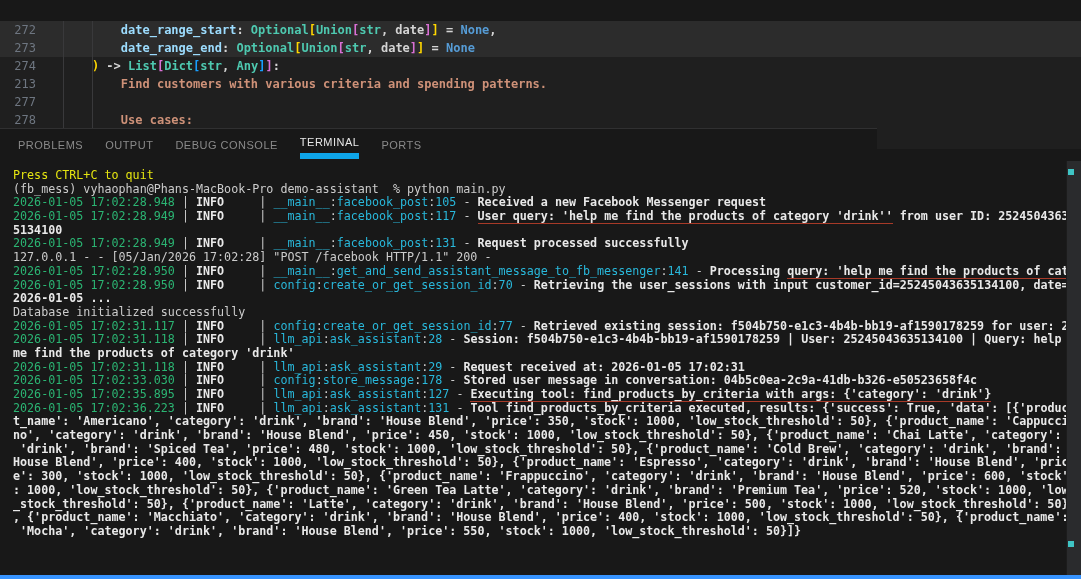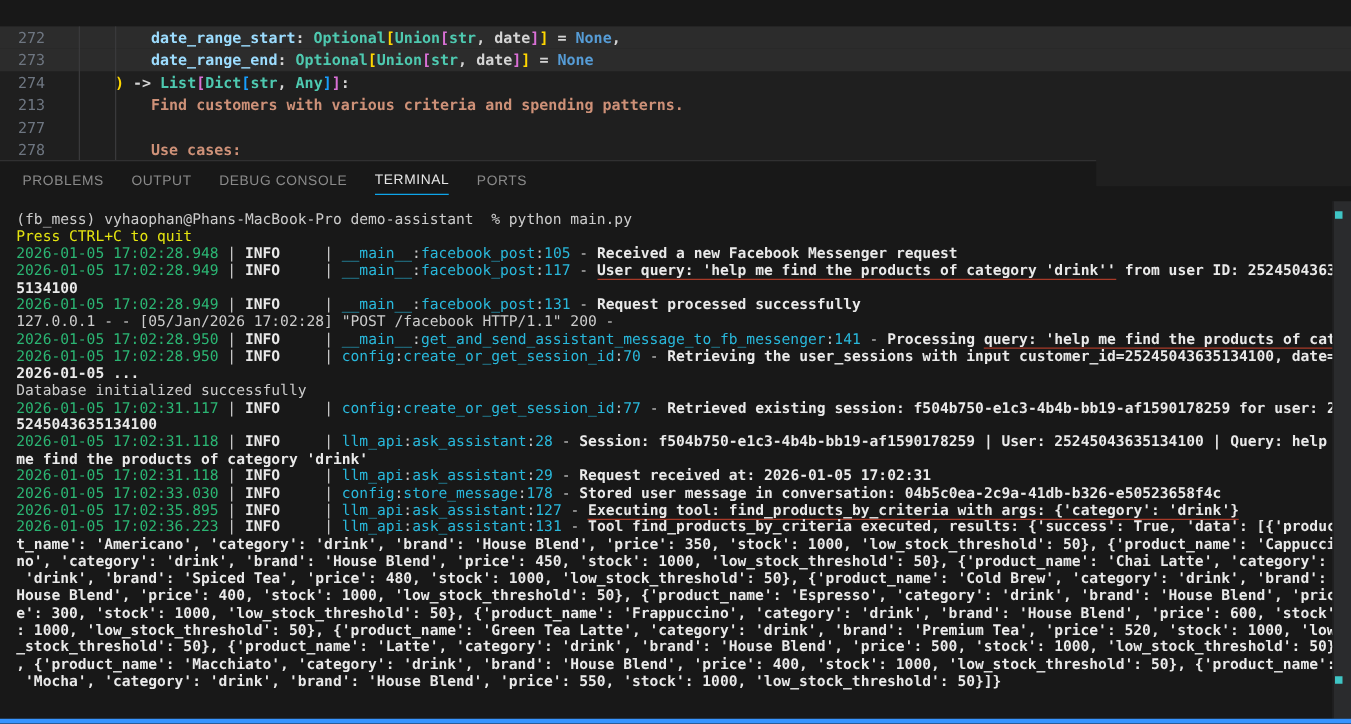--- a/index.html
+++ b/index.html
@@ -16,21 +16,21 @@
   .code{margin-left:27px;font-weight:bold;}
   .tk-w{color:#d4d4d4}.tk-param{color:#9CDCFE}.tk-type{color:#4EC9B0}
   .tk-none{color:#569CD6}.tk-gold{color:#FFD700}.tk-pink{color:#DA70D6}
   .tk-blue{color:#179FFF}.tk-str{color:#CE9178}
 
   
   #panel-tabs{position:absolute;left:0;top:128px;width:877px;height:33px;background:#181818;
       border-top:1px solid #303031;display:flex;align-items:center;column-gap:22px;padding-left:18px;
       font-family:"Liberation Sans",sans-serif;font-size:11px;letter-spacing:.5px;color:#8a8a8a;box-sizing:border-box;}
   .ptab{cursor:pointer;padding:4px 0 5px 0;}
-  .ptab.active{color:#e7e7e7;border-bottom:1px solid #0ea5e9;}
+  .ptab.active{color:#e7e7e7;border-bottom:6px solid #0ea5e9;}
 
   
   #terminal{position:absolute;left:0;top:161px;width:1081px;height:414px;background:#181818;
       overflow:hidden;padding:8px 0 0 13px;box-sizing:border-box;}
   .trow{height:13.7px;line-height:13.7px;font-size:11.7px;white-space:pre;color:#cccccc;}
   .sg-p{color:#cccccc}
   .sg-b{color:#e9e9e9;font-weight:bold}
   .sg-ts{color:#2bb573}
   .sg-c{color:#29b8db}
   .sg-y{color:#e5e510}
@@ -67,33 +67,32 @@
   <div id="panel-tabs">
     <div class="ptab">PROBLEMS</div>
     <div class="ptab">OUTPUT</div>
     <div class="ptab">DEBUG CONSOLE</div>
     <div class="ptab active">TERMINAL</div>
     <div class="ptab">PORTS</div>
   </div>
 
   <div id="terminal">
     <div id="term-rows">
+        <div class="trow"><span class="sg-y">Press CTRL+C to quit</span></div>
         <div class="trow"><span class="sg-p">(fb_mess) vyhaophan@Phans-MacBook-Pro demo-assistant  % python main.py</span></div>
-        <div class="trow"><span class="sg-y">Press CTRL+C to quit</span></div>
         <div class="trow"><span class="sg-ts">2026-01-05 17:02:28.948</span><span class="sg-p"> | </span><span class="sg-b">INFO</span><span class="sg-p">     | </span><span class="sg-c">__main__</span><span class="sg-p">:</span><span class="sg-c">facebook_post</span><span class="sg-p">:</span><span class="sg-c">105</span><span class="sg-p"> - </span><span class="sg-b">Received a new Facebook Messenger request</span></div>
         <div class="trow"><span class="sg-ts">2026-01-05 17:02:28.949</span><span class="sg-p"> | </span><span class="sg-b">INFO</span><span class="sg-p">     | </span><span class="sg-c">__main__</span><span class="sg-p">:</span><span class="sg-c">facebook_post</span><span class="sg-p">:</span><span class="sg-c">117</span><span class="sg-p"> - </span><span class="sg-u">User query: 'help me find the products of category 'drink''</span><span class="sg-b"> from user ID: 2524504363</span></div>
         <div class="trow"><span class="sg-b">5134100</span></div>
         <div class="trow"><span class="sg-ts">2026-01-05 17:02:28.949</span><span class="sg-p"> | </span><span class="sg-b">INFO</span><span class="sg-p">     | </span><span class="sg-c">__main__</span><span class="sg-p">:</span><span class="sg-c">facebook_post</span><span class="sg-p">:</span><span class="sg-c">131</span><span class="sg-p"> - </span><span class="sg-b">Request processed successfully</span></div>
         <div class="trow"><span class="sg-p">127.0.0.1 - - [05/Jan/2026 17:02:28] "POST /facebook HTTP/1.1" 200 -</span></div>
         <div class="trow"><span class="sg-ts">2026-01-05 17:02:28.950</span><span class="sg-p"> | </span><span class="sg-b">INFO</span><span class="sg-p">     | </span><span class="sg-c">__main__</span><span class="sg-p">:</span><span class="sg-c">get_and_send_assistant_message_to_fb_messenger</span><span class="sg-p">:</span><span class="sg-c">141</span><span class="sg-p"> - </span><span class="sg-b">Processing </span><span class="sg-u">query: 'help me find the products of cat</span></div>
         <div class="trow"><span class="sg-ts">2026-01-05 17:02:28.950</span><span class="sg-p"> | </span><span class="sg-b">INFO</span><span class="sg-p">     | </span><span class="sg-c">config</span><span class="sg-p">:</span><span class="sg-c">create_or_get_session_id</span><span class="sg-p">:</span><span class="sg-c">70</span><span class="sg-p"> - </span><span class="sg-b">Retrieving the user_sessions with input customer_id=25245043635134100, date=</span></div>
         <div class="trow"><span class="sg-b">2026-01-05 ...</span></div>
         <div class="trow"><span class="sg-p">Database initialized successfully</span></div>
         <div class="trow"><span class="sg-ts">2026-01-05 17:02:31.117</span><span class="sg-p"> | </span><span class="sg-b">INFO</span><span class="sg-p">     | </span><span class="sg-c">config</span><span class="sg-p">:</span><span class="sg-c">create_or_get_session_id</span><span class="sg-p">:</span><span class="sg-c">77</span><span class="sg-p"> - </span><span class="sg-b">Retrieved existing session: f504b750-e1c3-4b4b-bb19-af1590178259 for user: 2</span></div>
-        <div class="trow"><span class="sg-b">5245043635134100</span></div>
         <div class="trow"><span class="sg-ts">2026-01-05 17:02:31.118</span><span class="sg-p"> | </span><span class="sg-b">INFO</span><span class="sg-p">     | </span><span class="sg-c">llm_api</span><span class="sg-p">:</span><span class="sg-c">ask_assistant</span><span class="sg-p">:</span><span class="sg-c">28</span><span class="sg-p"> - </span><span class="sg-b">Session: f504b750-e1c3-4b4b-bb19-af1590178259 | User: 25245043635134100 | Query: help</span></div>
         <div class="trow"><span class="sg-b">me find the products of category 'drink'</span></div>
         <div class="trow"><span class="sg-ts">2026-01-05 17:02:31.118</span><span class="sg-p"> | </span><span class="sg-b">INFO</span><span class="sg-p">     | </span><span class="sg-c">llm_api</span><span class="sg-p">:</span><span class="sg-c">ask_assistant</span><span class="sg-p">:</span><span class="sg-c">29</span><span class="sg-p"> - </span><span class="sg-b">Request received at: 2026-01-05 17:02:31</span></div>
         <div class="trow"><span class="sg-ts">2026-01-05 17:02:33.030</span><span class="sg-p"> | </span><span class="sg-b">INFO</span><span class="sg-p">     | </span><span class="sg-c">config</span><span class="sg-p">:</span><span class="sg-c">store_message</span><span class="sg-p">:</span><span class="sg-c">178</span><span class="sg-p"> - </span><span class="sg-b">Stored user message in conversation: 04b5c0ea-2c9a-41db-b326-e50523658f4c</span></div>
         <div class="trow"><span class="sg-ts">2026-01-05 17:02:35.895</span><span class="sg-p"> | </span><span class="sg-b">INFO</span><span class="sg-p">     | </span><span class="sg-c">llm_api</span><span class="sg-p">:</span><span class="sg-c">ask_assistant</span><span class="sg-p">:</span><span class="sg-c">127</span><span class="sg-p"> - </span><span class="sg-u">Executing tool: find_products_by_criteria with args: {'category': 'drink'}</span></div>
         <div class="trow"><span class="sg-ts">2026-01-05 17:02:36.223</span><span class="sg-p"> | </span><span class="sg-b">INFO</span><span class="sg-p">     | </span><span class="sg-c">llm_api</span><span class="sg-p">:</span><span class="sg-c">ask_assistant</span><span class="sg-p">:</span><span class="sg-c">131</span><span class="sg-p"> - </span><span class="sg-b">Tool find_products_by_criteria executed, results: {'success': True, 'data': [{'produc</span></div>
         <div class="trow"><span class="sg-b">t_name': 'Americano', 'category': 'drink', 'brand': 'House Blend', 'price': 350, 'stock': 1000, 'low_stock_threshold': 50}, {'product_name': 'Cappucci</span></div>
         <div class="trow"><span class="sg-b">no', 'category': 'drink', 'brand': 'House Blend', 'price': 450, 'stock': 1000, 'low_stock_threshold': 50}, {'product_name': 'Chai Latte', 'category':</span></div>
         <div class="trow"><span class="sg-b"> 'drink', 'brand': 'Spiced Tea', 'price': 480, 'stock': 1000, 'low_stock_threshold': 50}, {'product_name': 'Cold Brew', 'category': 'drink', 'brand': '</span></div>
         <div class="trow"><span class="sg-b">House Blend', 'price': 400, 'stock': 1000, 'low_stock_threshold': 50}, {'product_name': 'Espresso', 'category': 'drink', 'brand': 'House Blend', 'pric</span></div>

